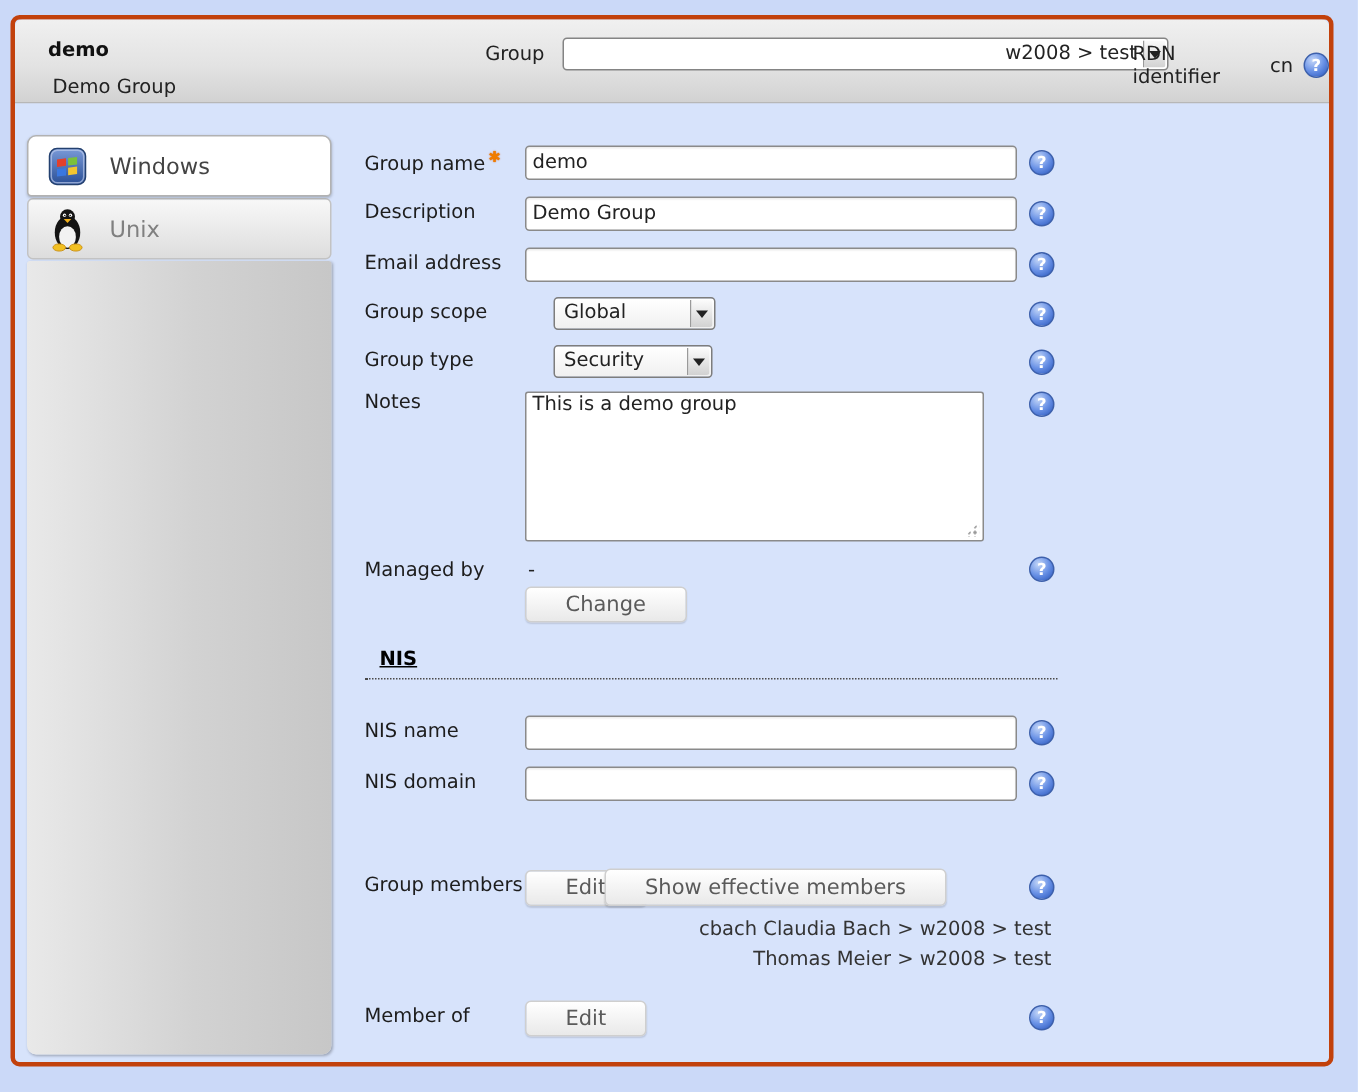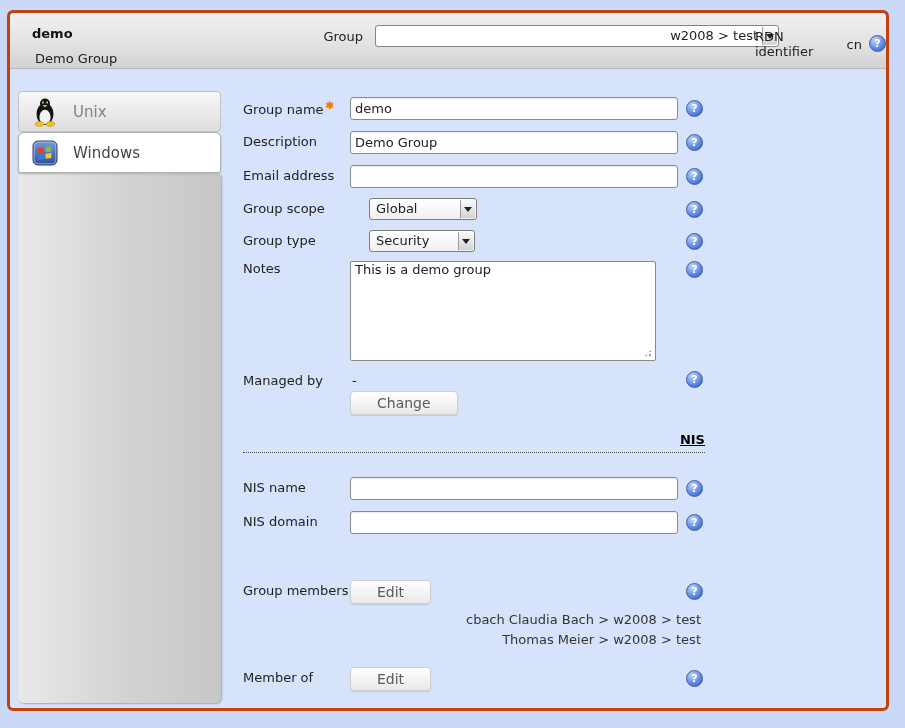--- a/index.html
+++ b/index.html
@@ -100,21 +100,20 @@
     background:linear-gradient(#ffffff,#e9e9e9);
     border:1px solid #cfcfcf; border-radius:4px;
     color:#5a5a5a; font-family:inherit; font-size:14px;
     height:24px; padding:0 26px; position:absolute;
     box-shadow:0 1px 1px rgba(0,0,0,.12);
   }
   .dash { position:absolute; left:342px; color:#222; }
   .nis-header {
     position:absolute; left:233px; top:419px; width:462px; height:21px;
     border-bottom:1px dotted #4a4a4a;
-    text-align:right;
   }
   .nis-header span { margin-left:10px; font-weight:bold; text-decoration:underline; color:#000; }
   .members {
     position:absolute; left:340px; top:597px; width:351px;
     text-align:right; color:#333; line-height:20px; white-space:nowrap;
   }
 </style>
 </head>
 <body>
 
@@ -129,37 +128,20 @@
       <div class="arrow-btn"></div>
     </div>
     <div class="rdn-group">
       <span>RDN identifier</span>
       <span>cn</span>
       <span class="help">?</span>
     </div>
   </div>
 
   <div class="sidebar">
-    <div class="tab tab-unix">
-      <span class="icon">
-        <svg width="26" height="30" viewBox="0 0 26 30">
-          <ellipse cx="13" cy="17" rx="8.5" ry="11" fill="#141414"></ellipse>
-          <circle cx="13" cy="6.5" r="5" fill="#141414"></circle>
-          <ellipse cx="13" cy="20" rx="5.6" ry="7.2" fill="#f2f2f2"></ellipse>
-          <circle cx="11" cy="5.5" r="1.1" fill="#fff"></circle>
-          <circle cx="15" cy="5.5" r="1.1" fill="#fff"></circle>
-          <circle cx="11.2" cy="5.6" r="0.5" fill="#000"></circle>
-          <circle cx="14.8" cy="5.6" r="0.5" fill="#000"></circle>
-          <polygon points="10.5,8 15.5,8 13,10.6" fill="#f2b11e"></polygon>
-          <ellipse cx="7.5" cy="27" rx="4.2" ry="2.4" fill="#f2c021" stroke="#c88d10" stroke-width="0.6"></ellipse>
-          <ellipse cx="18.5" cy="27" rx="4.2" ry="2.4" fill="#f2c021" stroke="#c88d10" stroke-width="0.6"></ellipse>
-        </svg>
-      </span>
-      <span>Unix</span>
-    </div>
     <div class="tab tab-windows">
       <span class="icon">
         <svg width="26" height="26" viewBox="0 0 26 26">
           <defs>
             <linearGradient id="wbg" x1="0" y1="0" x2="0" y2="1">
               <stop offset="0" stop-color="#7a9ad8"></stop>
                 <stop offset="1" stop-color="#2a4f96"></stop>
             </linearGradient>
           </defs>
           <rect x="1" y="1" width="24" height="24" rx="5" fill="url(#wbg)" stroke="#23406f"></rect>
@@ -167,20 +149,37 @@
           <g transform="skewY(-7) translate(0,2)">
             <rect x="6" y="7" width="6" height="5" fill="#e2402c"></rect>
             <rect x="13.4" y="7" width="6" height="5" fill="#7cc03c"></rect>
             <rect x="6" y="13.4" width="6" height="5" fill="#3a77e0"></rect>
             <rect x="13.4" y="13.4" width="6" height="5" fill="#f3c52f"></rect>
           </g>
         </svg>
       </span>
       <span>Windows</span>
     </div>
+    <div class="tab tab-unix">
+      <span class="icon">
+        <svg width="26" height="30" viewBox="0 0 26 30">
+          <ellipse cx="13" cy="17" rx="8.5" ry="11" fill="#141414"></ellipse>
+          <circle cx="13" cy="6.5" r="5" fill="#141414"></circle>
+          <ellipse cx="13" cy="20" rx="5.6" ry="7.2" fill="#f2f2f2"></ellipse>
+          <circle cx="11" cy="5.5" r="1.1" fill="#fff"></circle>
+          <circle cx="15" cy="5.5" r="1.1" fill="#fff"></circle>
+          <circle cx="11.2" cy="5.6" r="0.5" fill="#000"></circle>
+          <circle cx="14.8" cy="5.6" r="0.5" fill="#000"></circle>
+          <polygon points="10.5,8 15.5,8 13,10.6" fill="#f2b11e"></polygon>
+          <ellipse cx="7.5" cy="27" rx="4.2" ry="2.4" fill="#f2c021" stroke="#c88d10" stroke-width="0.6"></ellipse>
+          <ellipse cx="18.5" cy="27" rx="4.2" ry="2.4" fill="#f2c021" stroke="#c88d10" stroke-width="0.6"></ellipse>
+        </svg>
+      </span>
+      <span>Unix</span>
+    </div>
     <div class="side-panel"></div>
   </div>
 
   <div class="flabel" style="top:87px;"><span>Group name</span><span class="req">✱</span></div>
   <input class="tinput" style="top: 84px;" value="demo">
   <span class="help help-abs" style="top:87px;">?</span>
 
   <div class="flabel" style="top:121px;">Description</div>
   <input class="tinput" style="top: 118px;" value="Demo Group">
   <span class="help help-abs" style="top:121px;">?</span>
@@ -222,20 +221,21 @@
   <div class="flabel" style="top:467px;">NIS name</div>
   <input class="tinput" style="top: 464px;" value="">
   <span class="help help-abs" style="top:467px;">?</span>
 
   <div class="flabel" style="top:501px;">NIS domain</div>
   <input class="tinput" style="top: 498px;" value="">
   <span class="help help-abs" style="top:501px;">?</span>
 
   <div class="flabel" style="top:570px;">Group members</div>
   <button class="btn" style="left:340px; top:567px;">Edit</button>
+  <button class="btn" style="left:393px; top:566px; height:25px;">Show effective members</button>
   <span class="help help-abs" style="top:570px;">?</span>
 
   <div class="members">
     <div>cbach Claudia Bach &gt; w2008 &gt; test</div>
     <div>Thomas Meier &gt; w2008 &gt; test</div>
   </div>
 
   <div class="flabel" style="top:657px;">Member of</div>
   <button class="btn" style="left:340px; top:654px;">Edit</button>
   <span class="help help-abs" style="top:657px;">?</span>

